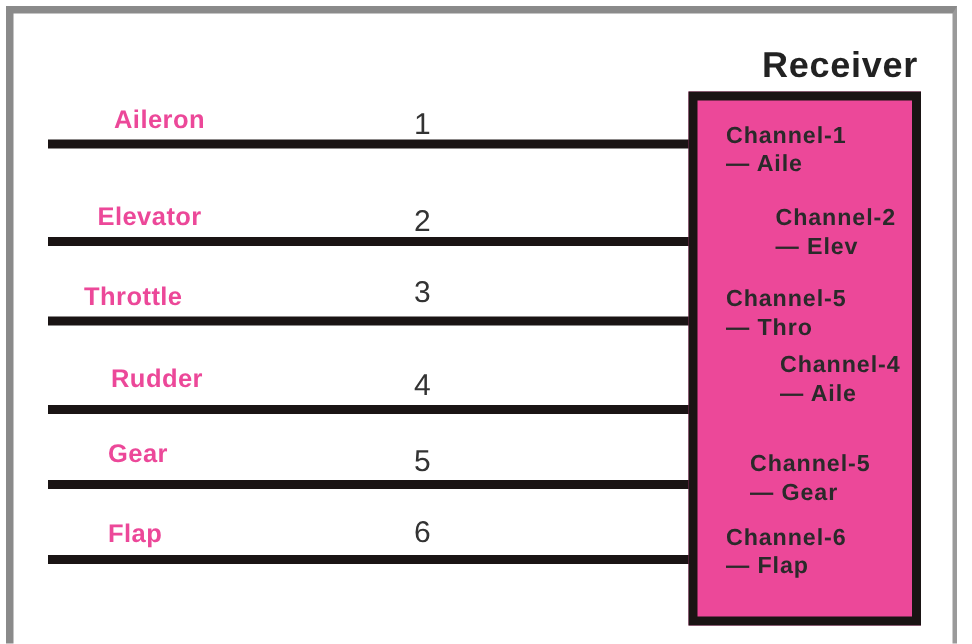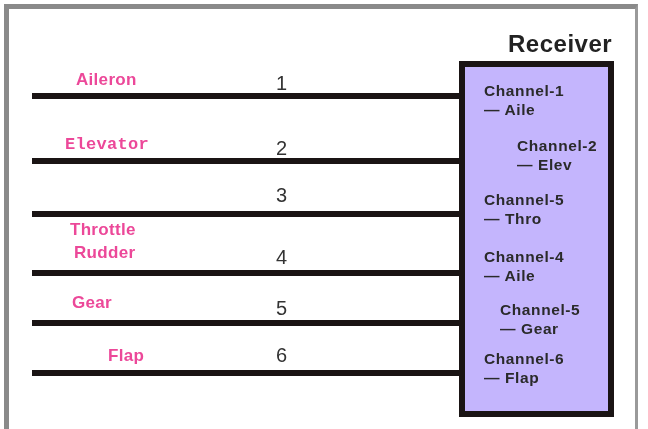--- a/index.html
+++ b/index.html
@@ -5,67 +5,67 @@
   html, body { margin: 0; padding: 0; }
   body { width: 648px; height: 429px; background: #ffffff; position: relative; overflow: hidden;
          font-family: "Liberation Sans", "DejaVu Sans", sans-serif; color: #1a1a1a; }
   .frame { position: absolute; left: 4px; top: 4px; width: 634px; height: 440px;
            border-top: 5px solid #8a8a8a; border-left: 5px solid #8a8a8a; border-right: 3px solid #9a9a9a; box-sizing: border-box; }
   .wire { position: absolute; left: 32px; width: 432px; height: 6px; background: #1a1414; }
   .label { position: absolute; font-weight: bold; font-size: 17px; color: #ec4899; letter-spacing: 0.3px; }
   .num { position: absolute; left: 276px; font-size: 20px; color: #333; font-weight: normal; }
   .receiver-title { position: absolute; left: 468px; top: 30px; font-size: 24px; font-weight: bold; color: #222; letter-spacing: 0.5px; margin-left: 40px; }
   .receiver-box { position: absolute; left: 459px; top: 61px; width: 155px; height: 356px;
-                  border: 6px solid #1a1414; box-sizing: border-box; background: #c4b5fd; }
+                  border: 6px solid #1a1414; box-sizing: border-box; background: #ec4899; }
   .ch { position: absolute; left: 19px; font-weight: bold; font-size: 15.5px; line-height: 19px; color: #2a2a2a; letter-spacing: 0.6px; }
 </style>
 </head>
 <body>
 
 <div class="frame"></div>
 
 <div class="label" style="left:76px; top:70px;">Aileron</div>
 <div class="num" style="top:72px;">1</div>
 <div class="wire" style="top:93px;"></div>
 
-<div class="label" style="left:65px; top:135px;font-family:Liberation Mono, monospace;">Elevator</div>
+<div class="label" style="left:65px; top:135px;">Elevator</div>
 <div class="num" style="top:137px;">2</div>
 <div class="wire" style="top:158px;"></div>
 
-<div class="label" style="left:70px; top:188px;margin-top:32px;">Throttle</div>
+<div class="label" style="left:56px; top:188px;">Throttle</div>
 <div class="num" style="top:184px;">3</div>
 <div class="wire" style="top:211px;"></div>
 
 <div class="label" style="left:74px; top:243px;">Rudder</div>
 <div class="num" style="top:246px;">4</div>
 <div class="wire" style="top:270px;"></div>
 
 <div class="label" style="left:72px; top:293px;">Gear</div>
 <div class="num" style="top:297px;">5</div>
 <div class="wire" style="top:320px;"></div>
 
-<div class="label" style="left:72px; top:346px;margin-left:36px;">Flap</div>
+<div class="label" style="left:72px; top:346px;">Flap</div>
 <div class="num" style="top:344px;">6</div>
 <div class="wire" style="top:370px;"></div>
 
 <div class="receiver-title">Receiver</div>
 <div class="receiver-box">
   <div class="ch" style="top:14px;">
     <div>Channel-1</div>
     <div>— Aile</div>
   </div>
   <div class="ch" style="top:69px;margin-left:33px;">
     <div>Channel-2</div>
     <div>— Elev</div>
   </div>
   <div class="ch" style="top:123px;">
     <div>Channel-5</div>
     <div>— Thro</div>
   </div>
-  <div class="ch" style="top:180px;">
+  <div class="ch" style="top:167px;margin-left:36px;">
     <div>Channel-4</div>
     <div>— Aile</div>
   </div>
   <div class="ch" style="top:233px;margin-left:16px;">
     <div>Channel-5</div>
     <div>— Gear</div>
   </div>
   <div class="ch" style="top:282px;">
     <div>Channel-6</div>
     <div>— Flap</div>

